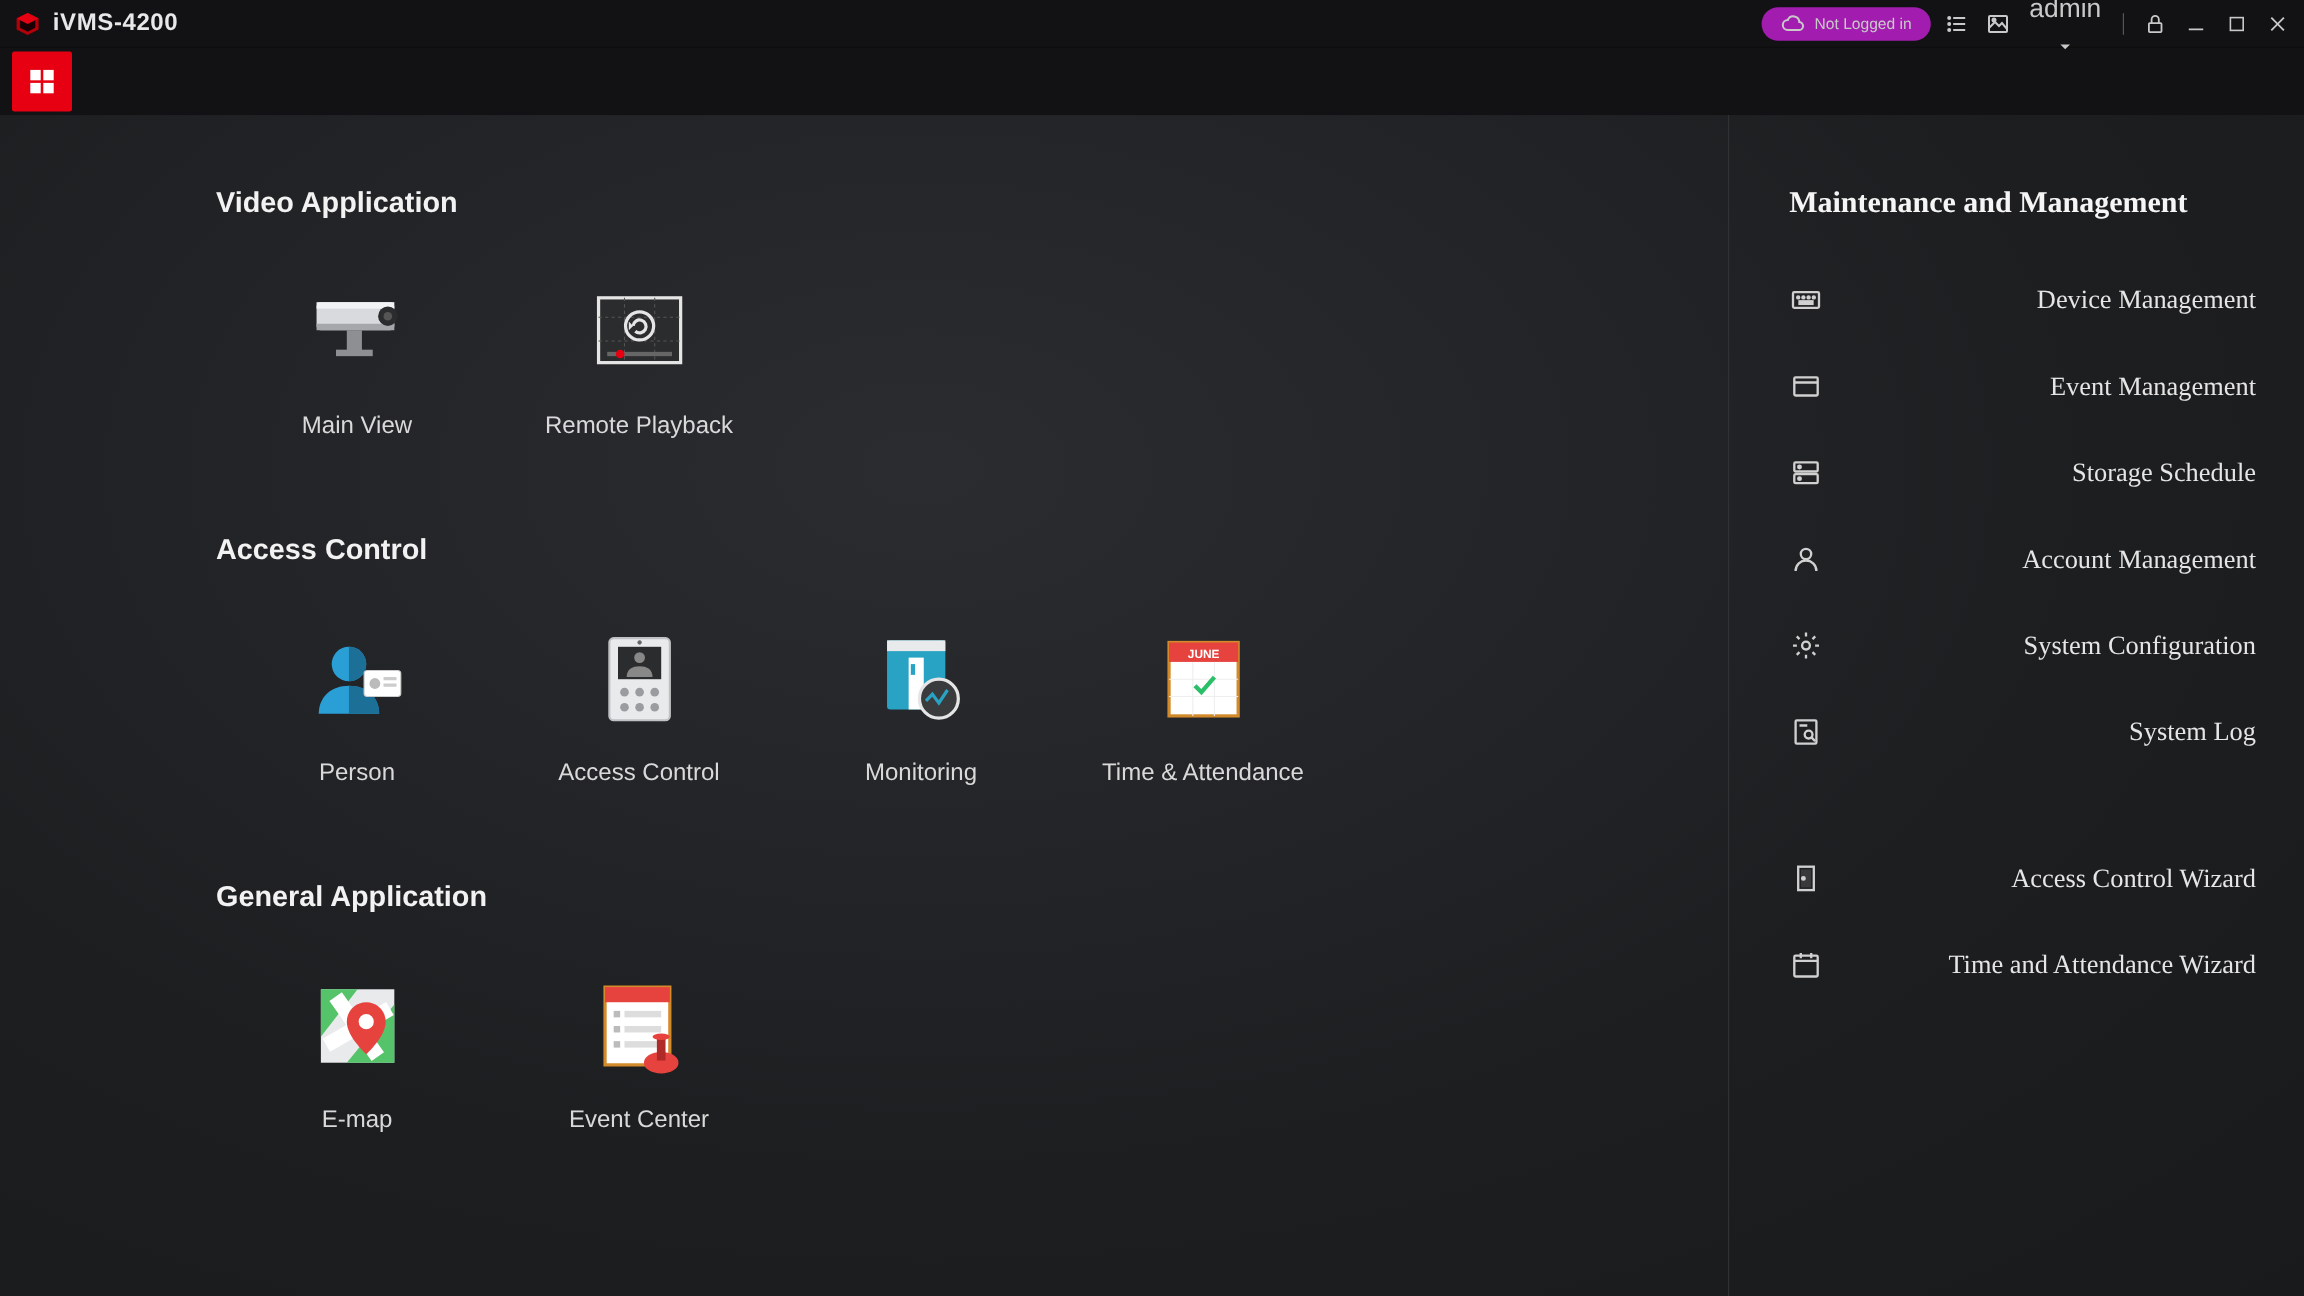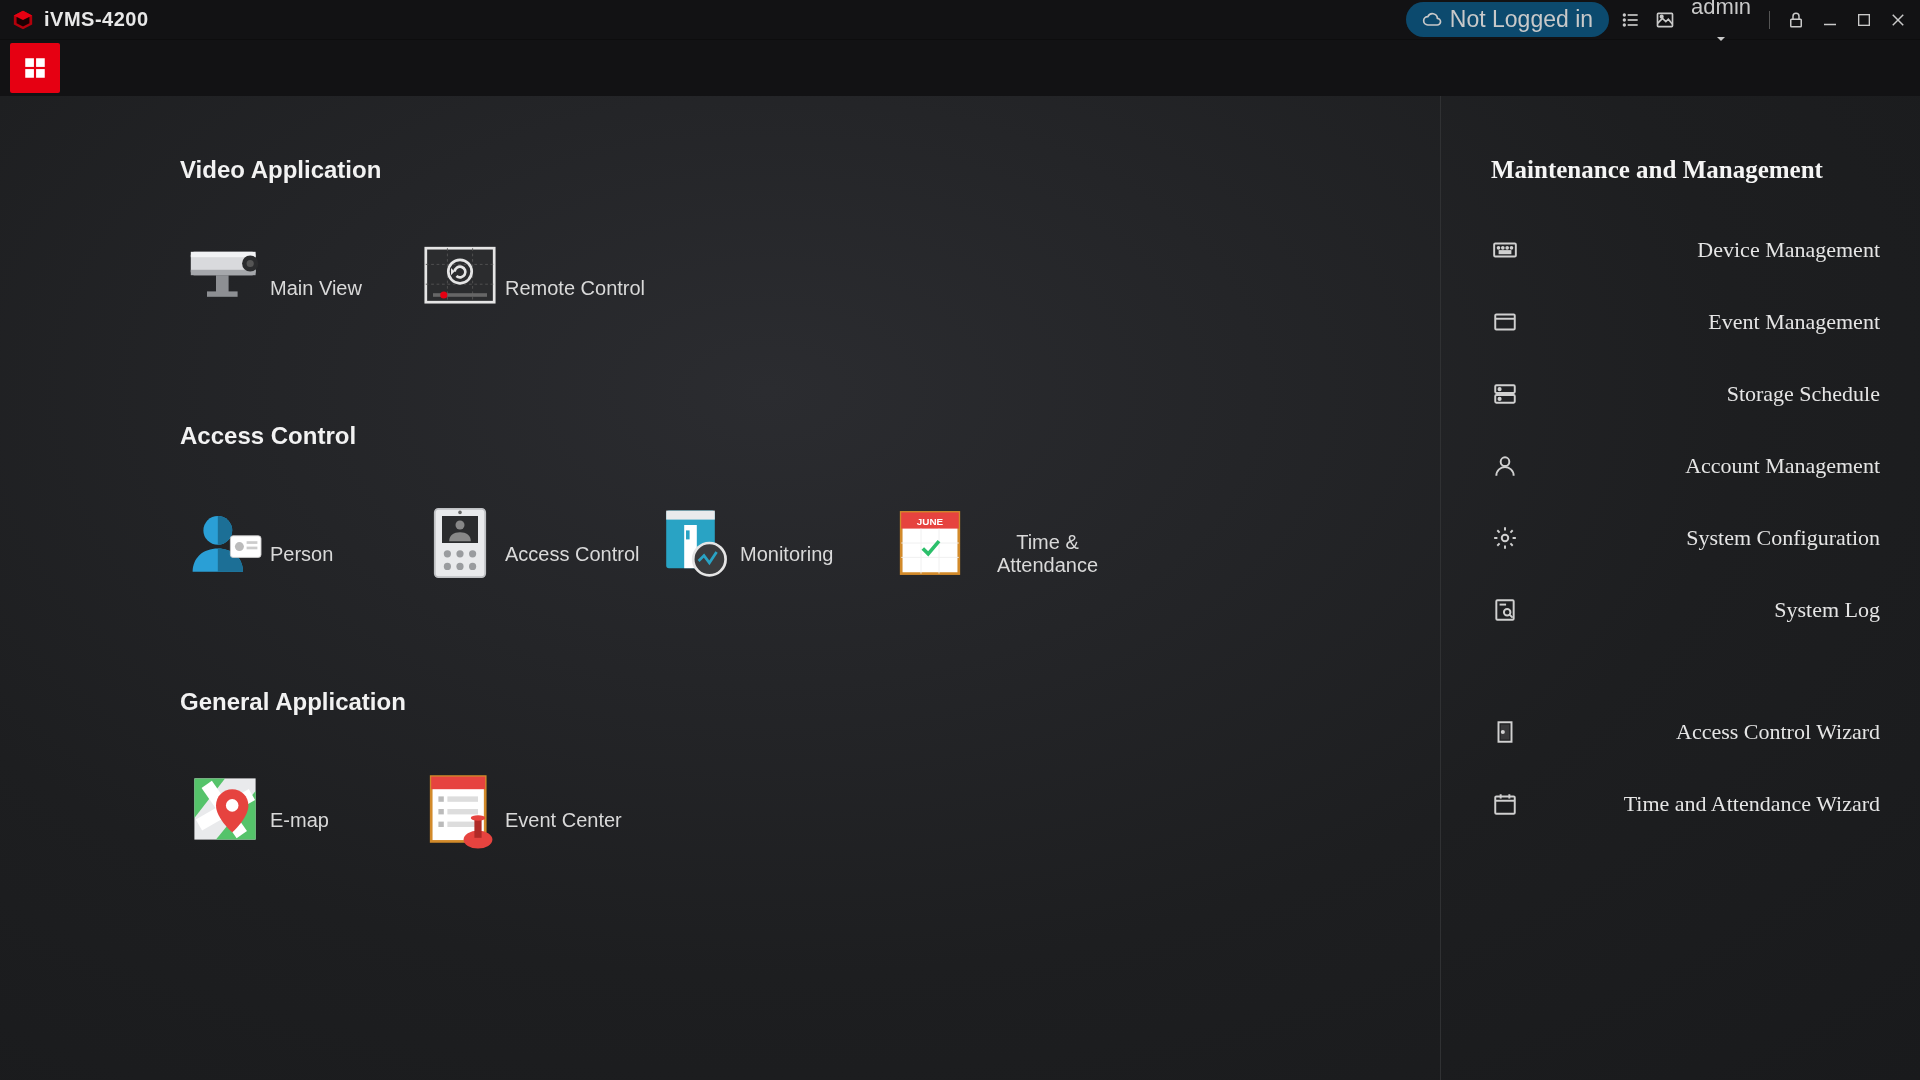--- a/index.html
+++ b/index.html
@@ -10,22 +10,22 @@
   .titlebar {
     height: 40px; width: 100%; background: #121214; display: flex;
     align-items: center; padding: 0 10px 0 12px; gap: 10px;
     border-bottom: 1px solid #0d0d0e;
   }
   .logo { width: 22px; height: 22px; display:flex; align-items:center; justify-content:center; }
   .app-title { font-size: 20px; font-weight: 600; color: #e8e8e8; letter-spacing: 0.5px; }
   .tb-spacer { flex: 1; }
   .login-chip {
     display: flex; align-items: center; gap: 8px;
-    background: #0c4a6e; color: #c9c9c9; border-radius: 999px;
-    padding: 4px 16px; font-size: 23px; cursor: pointer;
+    background: #a21caf; color: #c9c9c9; border-radius: 999px;
+    padding: 4px 16px; font-size: 13px; cursor: pointer;
   }
   .tb-icon { width: 24px; height: 24px; display:flex; align-items:center; justify-content:center; color:#c9c9c9; cursor:pointer; }
   .tb-sep { width:1px; height:18px; background:#555; margin: 0 4px; }
   .user-chip { display:flex; align-items:center; gap:13px; color:#c9c9c9; font-size:22px; cursor:pointer; padding:0 4px;flex-direction:column; }
 
   
   .tabstrip { height: 56px; background: #121214; display:flex; align-items:center; padding-left:10px; }
   .menu-tile {
     width: 50px; height: 50px; background: #e60012; display:flex;
     align-items:center; justify-content:center; cursor:pointer; border-radius:2px;
@@ -41,21 +41,21 @@
     width: 480px; border-left: 1px solid #303133;
     padding: 60px 40px 0 50px;
     font-family: Liberation Serif, serif;
   }
 
   
   .section { margin-bottom: 70px; }
   .section h2 { font-size: 24px; font-weight: 600; color:#f2f2f2; margin-bottom: 40px; }
   .grid { display:flex; gap: 0; }
   .card {
-    width: 235px; display:flex; align-items:center;
+    width: 235px; display:flex; flex-direction:column; align-items:center;
     cursor:pointer; padding: 8px 0;
   }
   .card .icon { width: 90px; height: 90px; display:flex; align-items:center; justify-content:center; margin-bottom: 22px; }
   .card .label { font-size: 20px; color:#d9d9d9; text-align:center; }
 
   
   .right h2 { font-size: 25px; font-weight: 700; color:#f5f5f5; margin-bottom: 30px; }
   .rlist { list-style:none; }
   .rlist li {
     display:flex; align-items:center; gap: 22px; padding: 22px 0;
@@ -183,21 +183,21 @@
               <line x1="12" y1="58" x2="88" y2="58" stroke="#555" stroke-width="1" stroke-dasharray="3 3"></line>
               <line x1="36" y1="18" x2="36" y2="78" stroke="#555" stroke-width="1" stroke-dasharray="3 3"></line>
               <line x1="64" y1="18" x2="64" y2="78" stroke="#555" stroke-width="1" stroke-dasharray="3 3"></line>
               <circle cx="50" cy="44" r="13" fill="none" stroke="#e5e5e5" stroke-width="3"></circle>
               <path d="M44 44 a6 6 0 1 1 2 5" fill="none" stroke="#e5e5e5" stroke-width="3"></path>
               <polygon points="44,44 40,40 40,48" fill="#e5e5e5"></polygon>
               <rect x="20" y="68" width="60" height="4" fill="#666"></rect>
               <circle cx="32" cy="70" r="4" fill="#e60012"></circle>
             </svg>
           </span>
-          <span class="label">Remote Control</span>
+          <span class="label">Remote Playback</span>
         </div>
       </div>
     </div>
 
     <div class="section">
       <h2>Access Control</h2>
       <div class="grid">
         <div class="card">
           <span class="icon">
             <svg viewBox="0 0 100 100" width="90" height="90">

